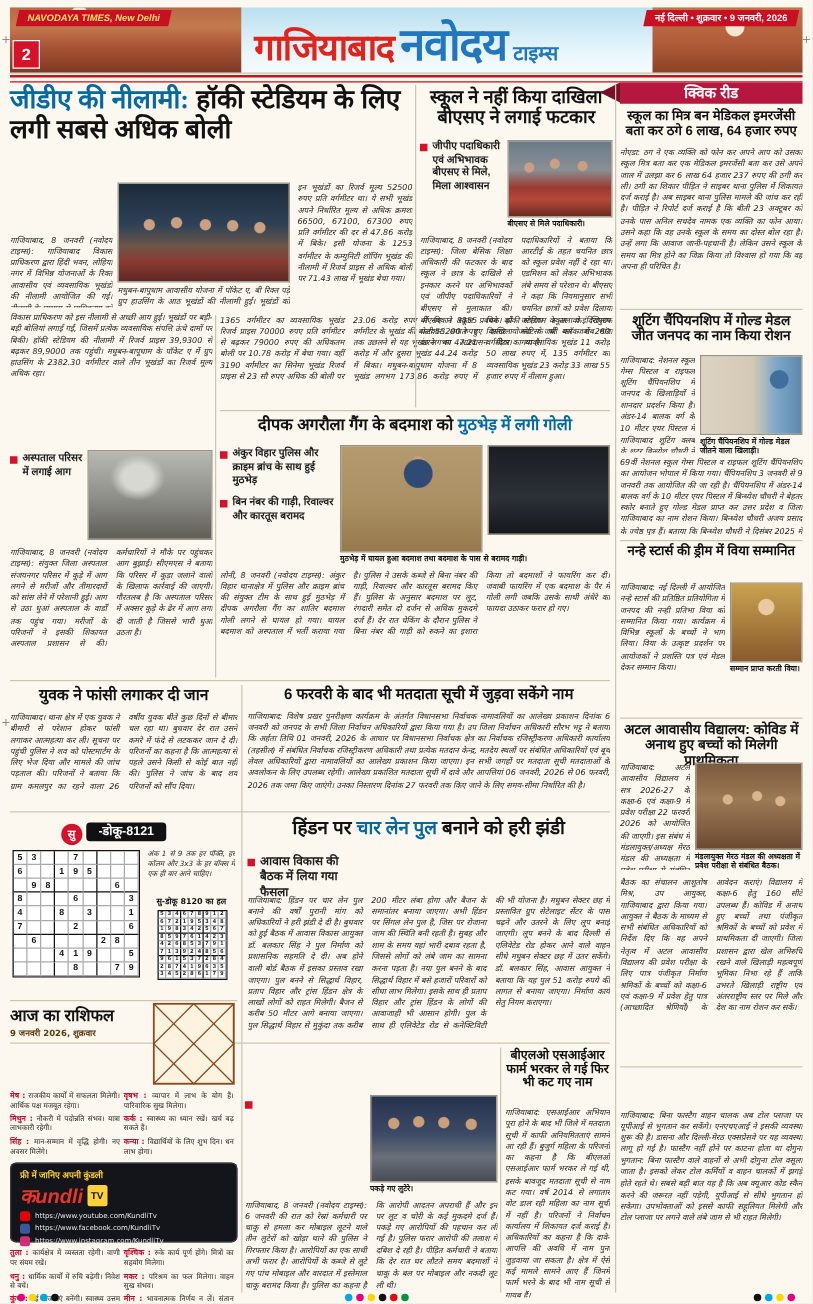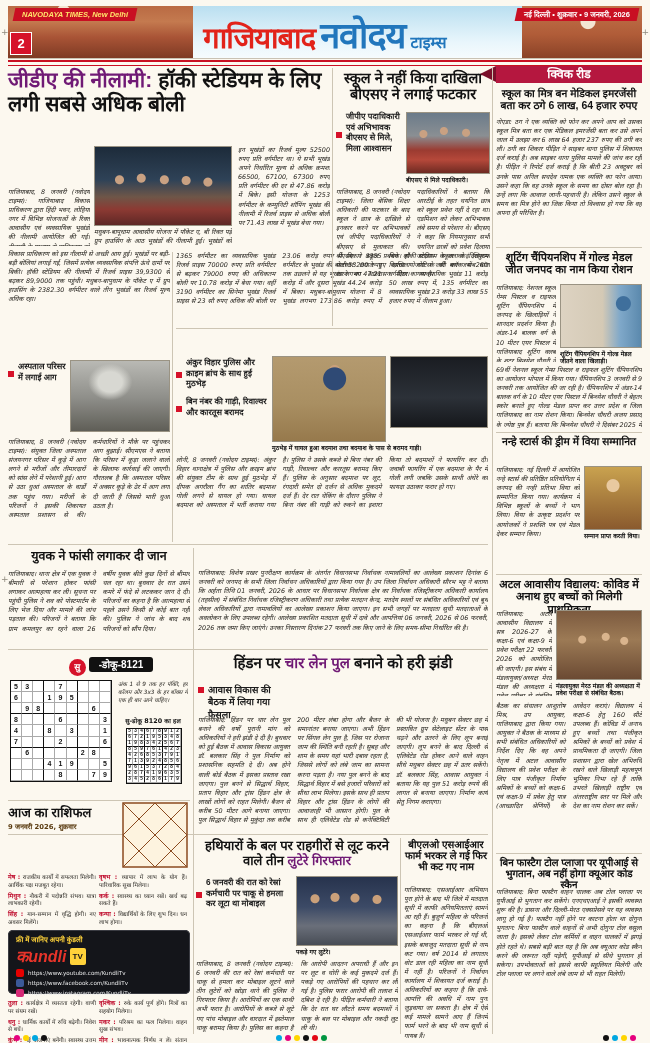--- a/index.html
+++ b/index.html
@@ -1,32 +1,32 @@
 <!DOCTYPE html>
 <html><head>
 <meta charset="utf-8">
 <style>
   html,body{margin:0;padding:0;background:#e8e4da;}
   .page{position:relative;width:650px;height:1043px;background:#fcf8ef;overflow:hidden;
         font-family:"DejaVu Sans",sans-serif;color:#1c1c1c;}
   .abs{position:absolute;}
   .hl{font-family:"Liberation Sans",sans-serif;font-weight:700;color:#121212;line-height:1.12;}
-  .blue{color:#701a75;}
+  .blue{color:#0369a1;font-family:Liberation Serif, serif;}
   .center{text-align:center;}
   .nowrap{white-space:nowrap;}
   .body-txt{font-size:6.4px;line-height:1.42;text-align:justify;color:#26241f;overflow:hidden;font-style:italic;}
   .cols2{column-count:2;column-gap:7px;}
   .cols3{column-count:3;column-gap:7px;}
   .caption{font-size:6.1px;font-weight:700;color:#111;line-height:1.2;}
   .photo{position:absolute;border:1px solid #9a9383;box-sizing:border-box;}
   .vrule{position:absolute;width:1px;background:#cdc5b4;}
   .hrule{position:absolute;height:1px;background:#cdc5b4;}
   .bullet-item{display:flex;gap:4px;font-family:"Liberation Sans",sans-serif;font-weight:700;
                font-size:9.5px;line-height:1.3;margin-bottom:7px;}
-  .bullet-item.small{font-size:8.2px;align-items:center;}
+  .bullet-item.small{font-size:8.2px;}
   .bullet-sq{width:6px;height:6px;background:#d6122a;margin-top:3px;flex:none;}
   
   .banner{left:8px;top:6px;width:634px;height:52px;background:linear-gradient(180deg,#badff0,#e9f6fc 70%,#f6fbfd);border-bottom:1px solid #c9c2b4;}
   .monu{position:absolute;top:0;height:52px;}
   .monu-l{left:0;width:185px;background:
       radial-gradient(circle at 30% 10%, #f3e6d2 6px, transparent 7px),
       linear-gradient(180deg,#b96a43 0%,#c47a4f 30%,#a95436 60%,#7e3a24 100%);}
   .monu-r{right:0;width:120px;background:
       radial-gradient(circle at 55% 30%, #f3e6d2 7px, transparent 8px),
       linear-gradient(180deg,#c2734a 0%,#b05c38 55%,#8a4227 100%);}
@@ -161,20 +161,23 @@
         <span class="bullet-sq"></span>
         <span>अस्पताल परिसर में लगाई आग</span>
       </div>
   </div>
   <div class="photo" style="left:70px;top:360px;width:100px;height:72px;background:
       radial-gradient(ellipse at 40% 30%, #d8d8d2 12px, transparent 22px),
       linear-gradient(180deg,#b9b9b4 0%,#8f8f8a 52%,#5f5e57 100%);"></div>
   <div class="abs body-txt cols2" style="left:8px;top:438px;width:162px;height:102px;">गाजियाबाद, 8 जनवरी (नवोदय टाइम्स): संयुक्त जिला अस्पताल संजयनगर परिसर में कूड़े में आग लगने से मरीजों और तीमारदारों को सांस लेने में परेशानी हुई। आग से उठा धुआं अस्पताल के वार्डों तक पहुंच गया। मरीजों के परिजनों ने इसकी शिकायत अस्पताल प्रशासन से की। कर्मचारियों ने मौके पर पहुंचकर आग बुझाई। सीएमएस ने बताया कि परिसर में कूड़ा जलाने वालों के खिलाफ कार्रवाई की जाएगी। गौरतलब है कि अस्पताल परिसर में अक्सर कूड़े के ढेर में आग लगा दी जाती है जिससे भारी धुआं उठता है।</div>
 
   <div class="hrule" style="left:176px;top:328px;width:312px;"></div>
+  <div class="abs hl nowrap" style="left:176px;top:333px;width:312px;font-size:13px;text-align:center;">
+    <span>दीपक अगरौला गैंग के बदमाश को </span><span class="blue">मुठभेड़ में लगी गोली</span>
+  </div>
   <div class="abs" style="left:176px;top:358px;width:92px;">
     <div class="bullet-item small">
         <span class="bullet-sq"></span>
         <span>अंकुर विहार पुलिस और क्राइम ब्रांच के साथ हुई मुठभेड़</span>
       </div>
     <div class="bullet-item small">
         <span class="bullet-sq"></span>
         <span>बिन नंबर की गाड़ी, रिवाल्वर और कारतूस बरामद</span>
       </div>
   </div>
@@ -184,24 +187,25 @@
       linear-gradient(180deg,#b49a6f 0%,#a98f62 55%,#96794c 100%);"></div>
   <div class="photo" style="left:390px;top:356px;width:98px;height:72px;background:
       linear-gradient(180deg,#1a1d22 0%,#2c3138 58%,#15171b 100%);"></div>
   <div class="abs caption" style="left:272px;top:444px;width:216px;">मुठभेड़ में घायल हुआ बदमाश तथा बदमाश के पास से बरामद गाड़ी।</div>
   <div class="abs body-txt cols3" style="left:176px;top:456px;width:312px;height:86px;">लोनी, 8 जनवरी (नवोदय टाइम्स): अंकुर विहार थानाक्षेत्र में पुलिस और क्राइम ब्रांच की संयुक्त टीम के साथ हुई मुठभेड़ में दीपक अगरौला गैंग का शातिर बदमाश गोली लगने से घायल हो गया। घायल बदमाश को अस्पताल में भर्ती कराया गया है। पुलिस ने उसके कब्जे से बिना नंबर की गाड़ी, रिवाल्वर और कारतूस बरामद किए हैं। पुलिस के अनुसार बदमाश पर लूट, रंगदारी समेत दो दर्जन से अधिक मुकदमे दर्ज हैं। देर रात चेकिंग के दौरान पुलिस ने बिना नंबर की गाड़ी को रुकने का इशारा किया तो बदमाशों ने फायरिंग कर दी। जवाबी फायरिंग में एक बदमाश के पैर में गोली लगी जबकि उसके साथी अंधेरे का फायदा उठाकर फरार हो गए।</div>
 
   <div class="hrule" style="left:8px;top:544px;width:480px;"></div>
   <div class="abs hl center nowrap" style="left:8px;top:549px;width:182px;font-size:12.5px;">युवक ने फांसी लगाकर दी जान</div>
   <div class="abs body-txt cols2" style="left:8px;top:570px;width:182px;height:76px;">गाजियाबाद। थाना क्षेत्र में एक युवक ने बीमारी से परेशान होकर फांसी लगाकर आत्महत्या कर ली। सूचना पर पहुंची पुलिस ने शव को पोस्टमार्टम के लिए भेज दिया और मामले की जांच पड़ताल की। परिजनों ने बताया कि ग्राम कमलपुर का रहने वाला 26 वर्षीय युवक बीते कुछ दिनों से बीमार चल रहा था। बुधवार देर रात उसने कमरे में फंदे से लटककर जान दे दी। परिजनों का कहना है कि आत्महत्या से पहले उसने किसी से कोई बात नहीं की। पुलिस ने जांच के बाद शव परिजनों को सौंप दिया।</div>
 
+  <div class="abs hl center nowrap" style="left:198px;top:549px;width:290px;font-size:12px;">6 फरवरी के बाद भी मतदाता सूची में जुड़वा सकेंगे नाम</div>
   <div class="abs body-txt" style="left:198px;top:569px;width:290px;height:78px;">गाजियाबाद: विशेष प्रखर पुनरीक्षण कार्यक्रम के अंतर्गत विधानसभा निर्वाचक नामावलियों का आलेख्य प्रकाशन दिनांक 6 जनवरी को जनपद के सभी जिला निर्वाचन अधिकारियों द्वारा किया गया है। उप जिला निर्वाचन अधिकारी सौरभ भट्ट ने बताया कि अर्हता तिथि 01 जनवरी, 2026 के आधार पर विधानसभा निर्वाचक क्षेत्र का निर्वाचक रजिस्ट्रीकरण अधिकारी कार्यालय (तहसील) में संबंधित निर्वाचक रजिस्ट्रीकरण अधिकारी तथा प्रत्येक मतदान केन्द्र, मतदेय स्थलों पर संबंधित अधिकारियों एवं बूथ लेवल अधिकारियों द्वारा नामावलियों का आलेख्य प्रकाशन किया जाएगा। इन सभी जगहों पर मतदाता सूची मतदाताओं के अवलोकन के लिए उपलब्ध रहेगी। आलेख्य प्रकाशित मतदाता सूची में दावे और आपत्तियां 06 जनवरी, 2026 से 06 फरवरी, 2026 तक जमा किए जाएंगे। उनका निस्तारण दिनांक 27 फरवरी तक किए जाने के लिए समय-सीमा निर्धारित की है।</div>
 
   <div class="hrule" style="left:8px;top:649px;width:480px;"></div>
-  <div class="abs" style="left:20px;top:655px;width:182px;text-align:center;">
+  <div class="abs" style="left:0;top:655px;width:182px;text-align:center;">
     <span class="sud-badge">सु</span><span class="sud-pill">-डोकू-8121</span>
   </div>
   <div class="abs" style="left:10px;top:680px;width:100px;height:100px;">
     <div id="sudoku-grid" class="sud-grid" style="width:100px;height:100px;">
         <div class="sud-cell">5</div>
         <div class="sud-cell">3</div>
         <div class="sud-cell br"></div>
         <div class="sud-cell"></div>
         <div class="sud-cell">7</div>
         <div class="sud-cell br"></div>
@@ -386,31 +390,26 @@
   <div class="photo" style="left:556px;top:610px;width:86px;height:70px;background:
       radial-gradient(circle at 30% 42%, #d9b48d 3.5px, transparent 4.5px),
       radial-gradient(circle at 58% 38%, #d9b48d 3.5px, transparent 4.5px),
       radial-gradient(circle at 80% 44%, #d9b48d 3.5px, transparent 4.5px),
       linear-gradient(180deg,#7c5a3f 0%,#9c7a55 42%,#6b4a33 100%);"></div>
   <div class="abs caption" style="left:556px;top:682px;width:86px;">मंडलायुक्त मेरठ मंडल की अध्यक्षता में प्रवेश परीक्षा से संबंधित बैठक।</div>
   <div class="abs body-txt" style="left:496px;top:610px;width:56px;height:86px;">गाजियाबाद: अटल आवासीय विद्यालय में सत्र 2026-27 के कक्षा-6 एवं कक्षा-9 में प्रवेश परीक्षा 22 फरवरी 2026 को आयोजित की जाएगी। इस संबंध में मंडलायुक्त/अध्यक्ष मेरठ मंडल की अध्यक्षता में प्रवेश परीक्षा से संबंधित बैठक आयोजित की गई।</div>
   <div class="abs body-txt cols2" style="left:496px;top:702px;width:146px;height:148px;">बैठक का संचालन आशुतोष मिश्र, उप आयुक्त, गाजियाबाद द्वारा किया गया। आयुक्त ने बैठक के माध्यम से सभी संबंधित अधिकारियों को निर्देश दिए कि वह अपने नेतृत्व में अटल आवासीय विद्यालय की प्रवेश परीक्षा के लिए पात्र पंजीकृत निर्माण श्रमिकों के बच्चों को कक्षा-6 एवं कक्षा-9 में प्रवेश हेतु पात्र (आच्छादित श्रेणियों) के आवेदन कराएं। विद्यालय में कक्षा-6 हेतु 160 सीटें उपलब्ध हैं। कोविड में अनाथ हुए बच्चों तथा पंजीकृत श्रमिकों के बच्चों को प्रवेश में प्राथमिकता दी जाएगी। जिला प्रशासन द्वारा खेल अभिरुचि रखने वाले खिलाड़ी महत्वपूर्ण भूमिका निभा रहे हैं ताकि उभरते खिलाड़ी राष्ट्रीय एवं अंतरराष्ट्रीय स्तर पर मिले और देश का नाम रोशन कर सकें।</div>
 
   <div class="hrule" style="left:496px;top:853px;width:146px;"></div>
-  <div class="abs hl center" style="left:496px;top:857px;width:146px;font-size:10px;">बिन फास्टैग टोल प्लाजा पर यूपीआई से भुगतान, अब नहीं होगा क्यूआर कोड स्कैन</div>
   <div class="abs body-txt" style="left:496px;top:888px;width:146px;height:146px;">गाजियाबाद: बिना फास्टैग वाहन चालक अब टोल प्लाजा पर यूपीआई से भुगतान कर सकेंगे। एनएचएआई ने इसकी व्यवस्था शुरू की है। डासना और दिल्ली-मेरठ एक्सप्रेसवे पर यह व्यवस्था लागू हो गई है। फास्टैग नहीं होने पर काटना होता था दोगुना भुगतान: बिना फास्टैग वाले वाहनों से अभी दोगुना टोल वसूला जाता है। इसको लेकर टोल कर्मियों व वाहन चालकों में झगड़े होते रहते थे। सबसे बड़ी बात यह है कि अब क्यूआर कोड स्कैन करने की जरूरत नहीं पड़ेगी, यूपीआई से सीधे भुगतान हो सकेगा। उपभोक्ताओं को इससे काफी सहूलियत मिलेगी और टोल प्लाजा पर लगने वाले लंबे जाम से भी राहत मिलेगी।</div>
 
   <div class="hrule" style="left:8px;top:834px;width:480px;"></div>
-  <div class="abs hl center" style="left:196px;top:839px;width:202px;font-size:13px;">
-    <span>हथियारों के बल पर राहगीरों से लूट करने वाले तीन </span><span class="blue">लुटेरे गिरफ्तार</span>
-  </div>
   <div class="abs" style="left:196px;top:878px;width:96px;">
     <div class="bullet-item small">
         <span class="bullet-sq"></span>
-        <span>6 जनवरी की रात को रेस्रां कर्मचारी पर चाकू से हमला कर लूटा था मोबाइल</span>
       </div>
   </div>
   <div class="photo" style="left:296px;top:876px;width:102px;height:70px;background:
       radial-gradient(circle at 18% 32%, #caa07a 4px, transparent 5px),
       radial-gradient(circle at 38% 30%, #caa07a 4px, transparent 5px),
       radial-gradient(circle at 58% 31%, #caa07a 4px, transparent 5px),
       radial-gradient(circle at 80% 33%, #caa07a 4px, transparent 5px),
       linear-gradient(180deg,#27334d 0%,#3c4a66 44%,#6a6f7a 72%,#474c55 100%);"></div>
   <div class="abs caption" style="left:296px;top:948px;width:102px;">पकड़े गए लुटेरे।</div>
   <div class="abs body-txt cols2" style="left:196px;top:960px;width:202px;height:78px;">गाजियाबाद, 8 जनवरी (नवोदय टाइम्स): 6 जनवरी की रात को रेस्रां कर्मचारी पर चाकू से हमला कर मोबाइल लूटने वाले तीन लुटेरों को खोड़ा थाने की पुलिस ने गिरफ्तार किया है। आरोपियों का एक साथी अभी फरार है। आरोपियों के कब्जे से लूटे गए पांच मोबाइल और वारदात में इस्तेमाल चाकू बरामद किया है। पुलिस का कहना है कि आरोपी आदतन अपराधी हैं और इन पर लूट व चोरी के कई मुकदमे दर्ज हैं। पकड़े गए आरोपियों की पहचान कर ली गई है। पुलिस फरार आरोपी की तलाश में दबिश दे रही है। पीड़ित कर्मचारी ने बताया कि देर रात घर लौटते समय बदमाशों ने चाकू के बल पर मोबाइल और नकदी लूट ली थी।</div>

